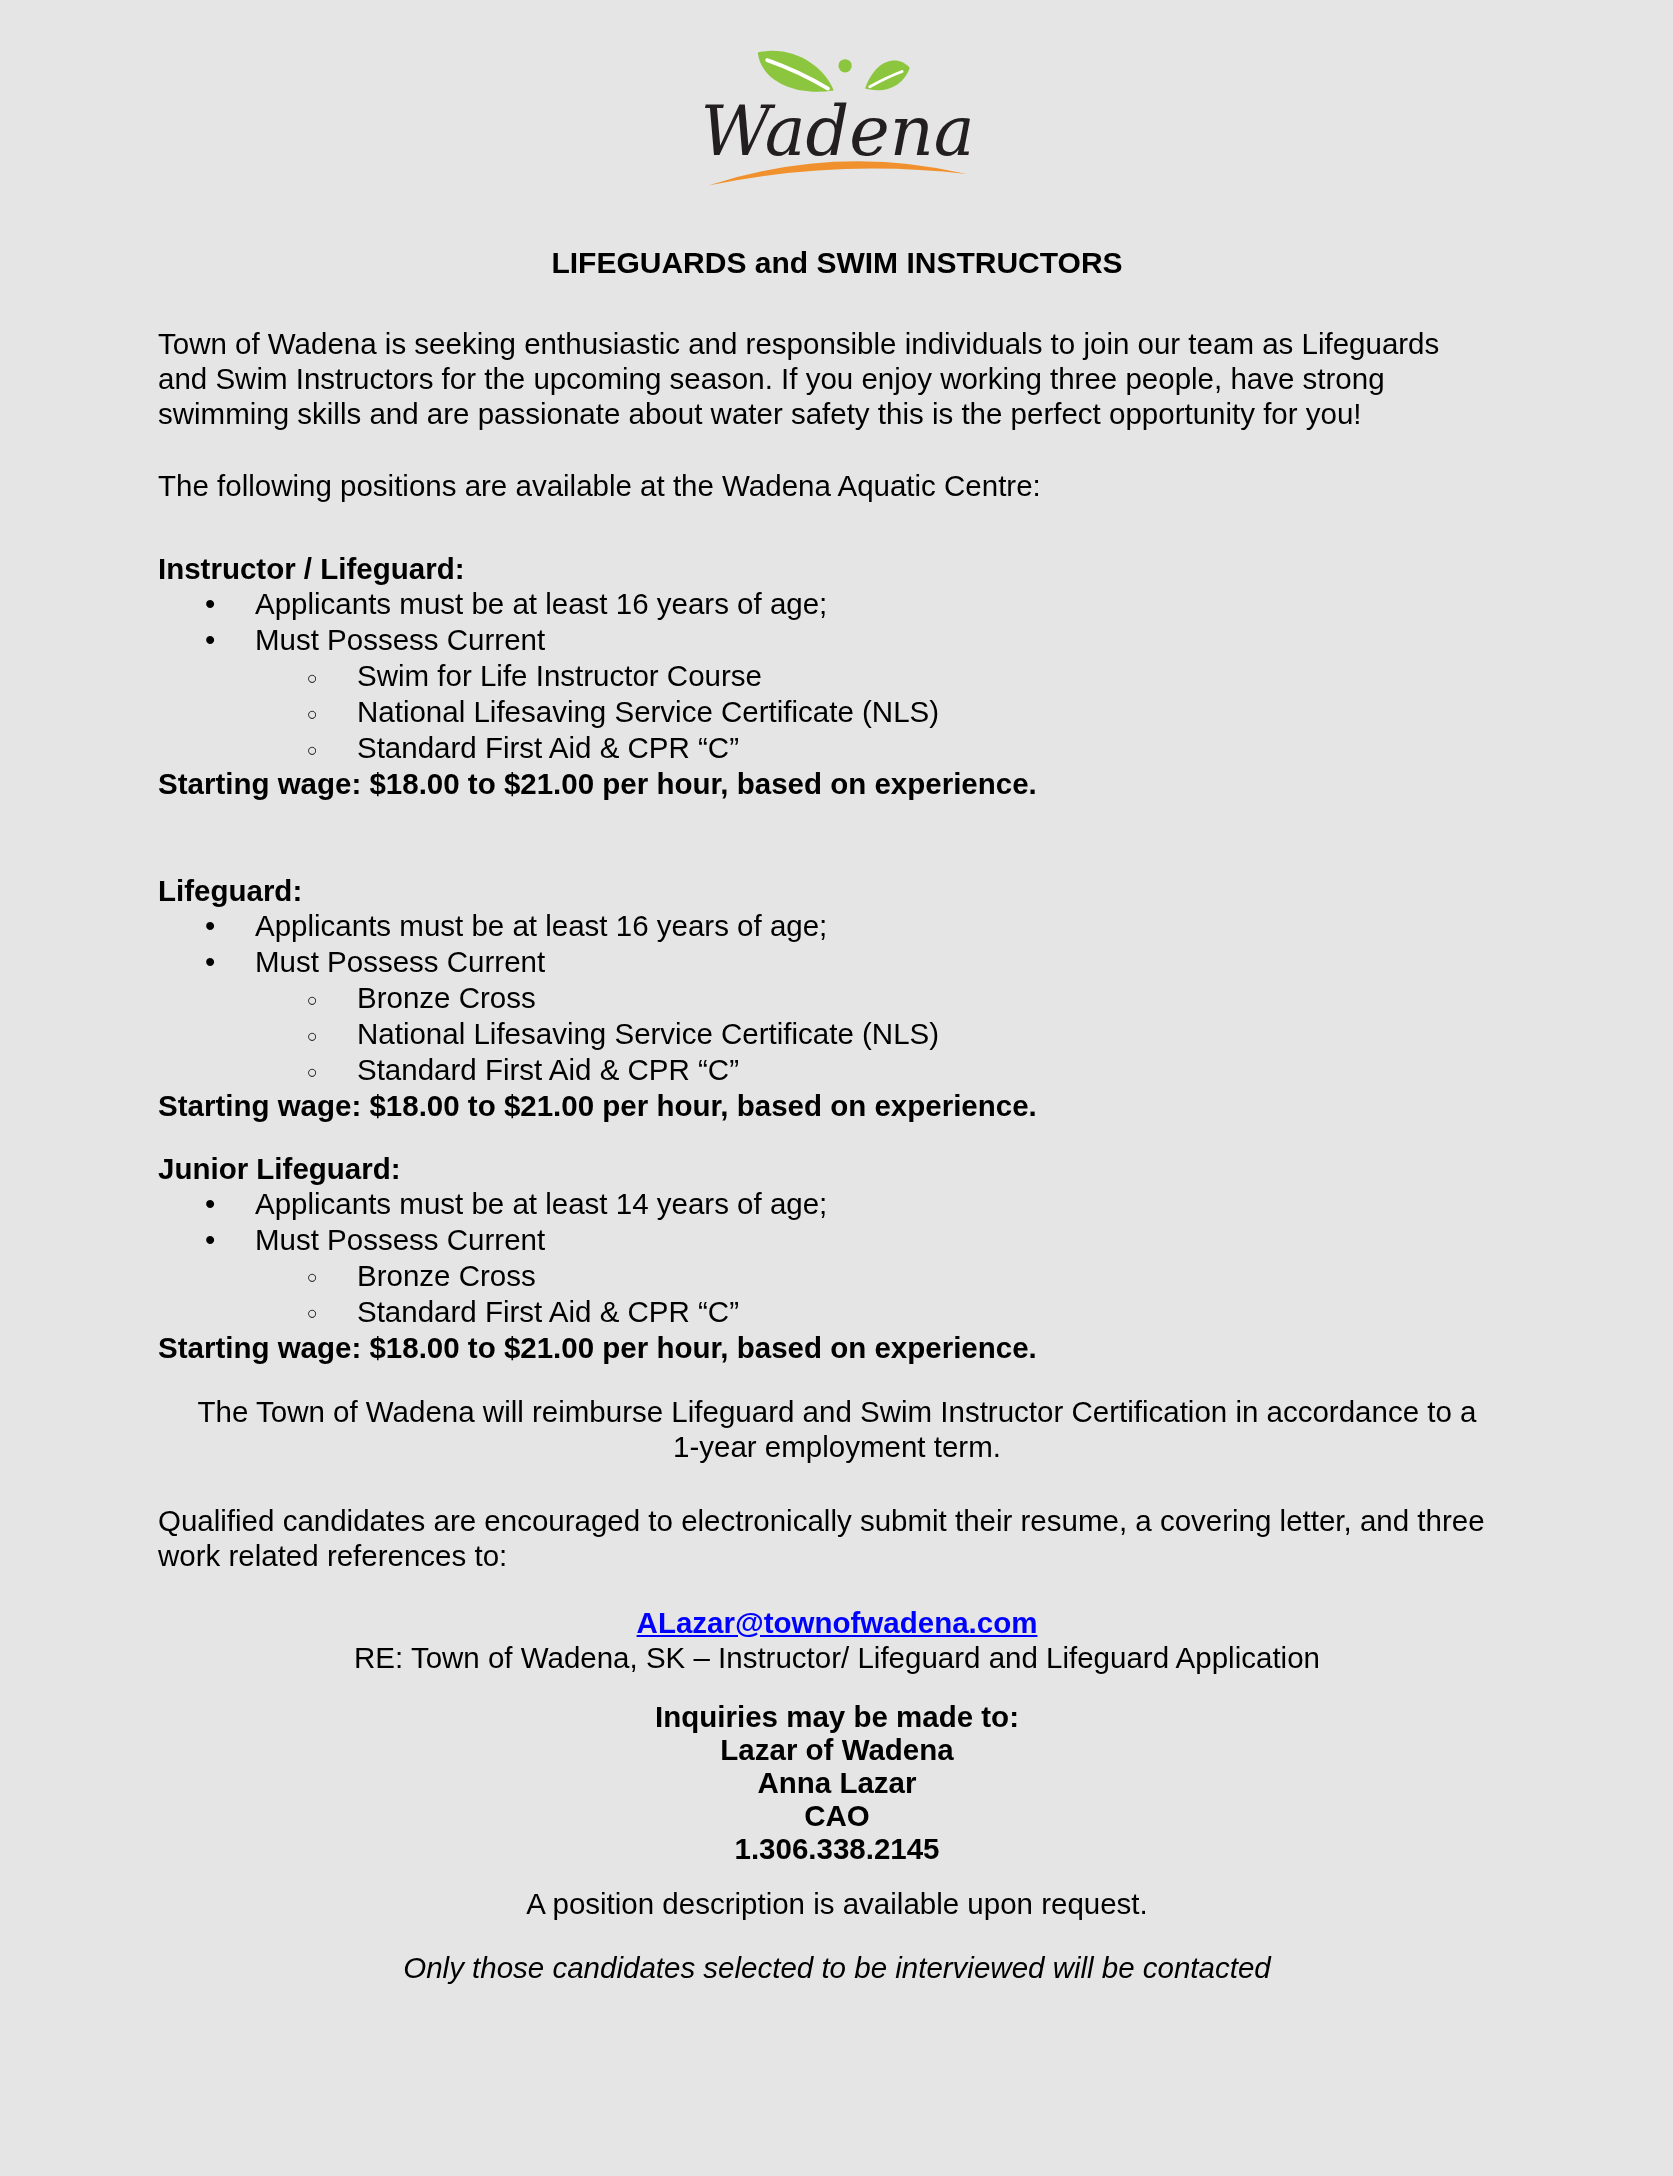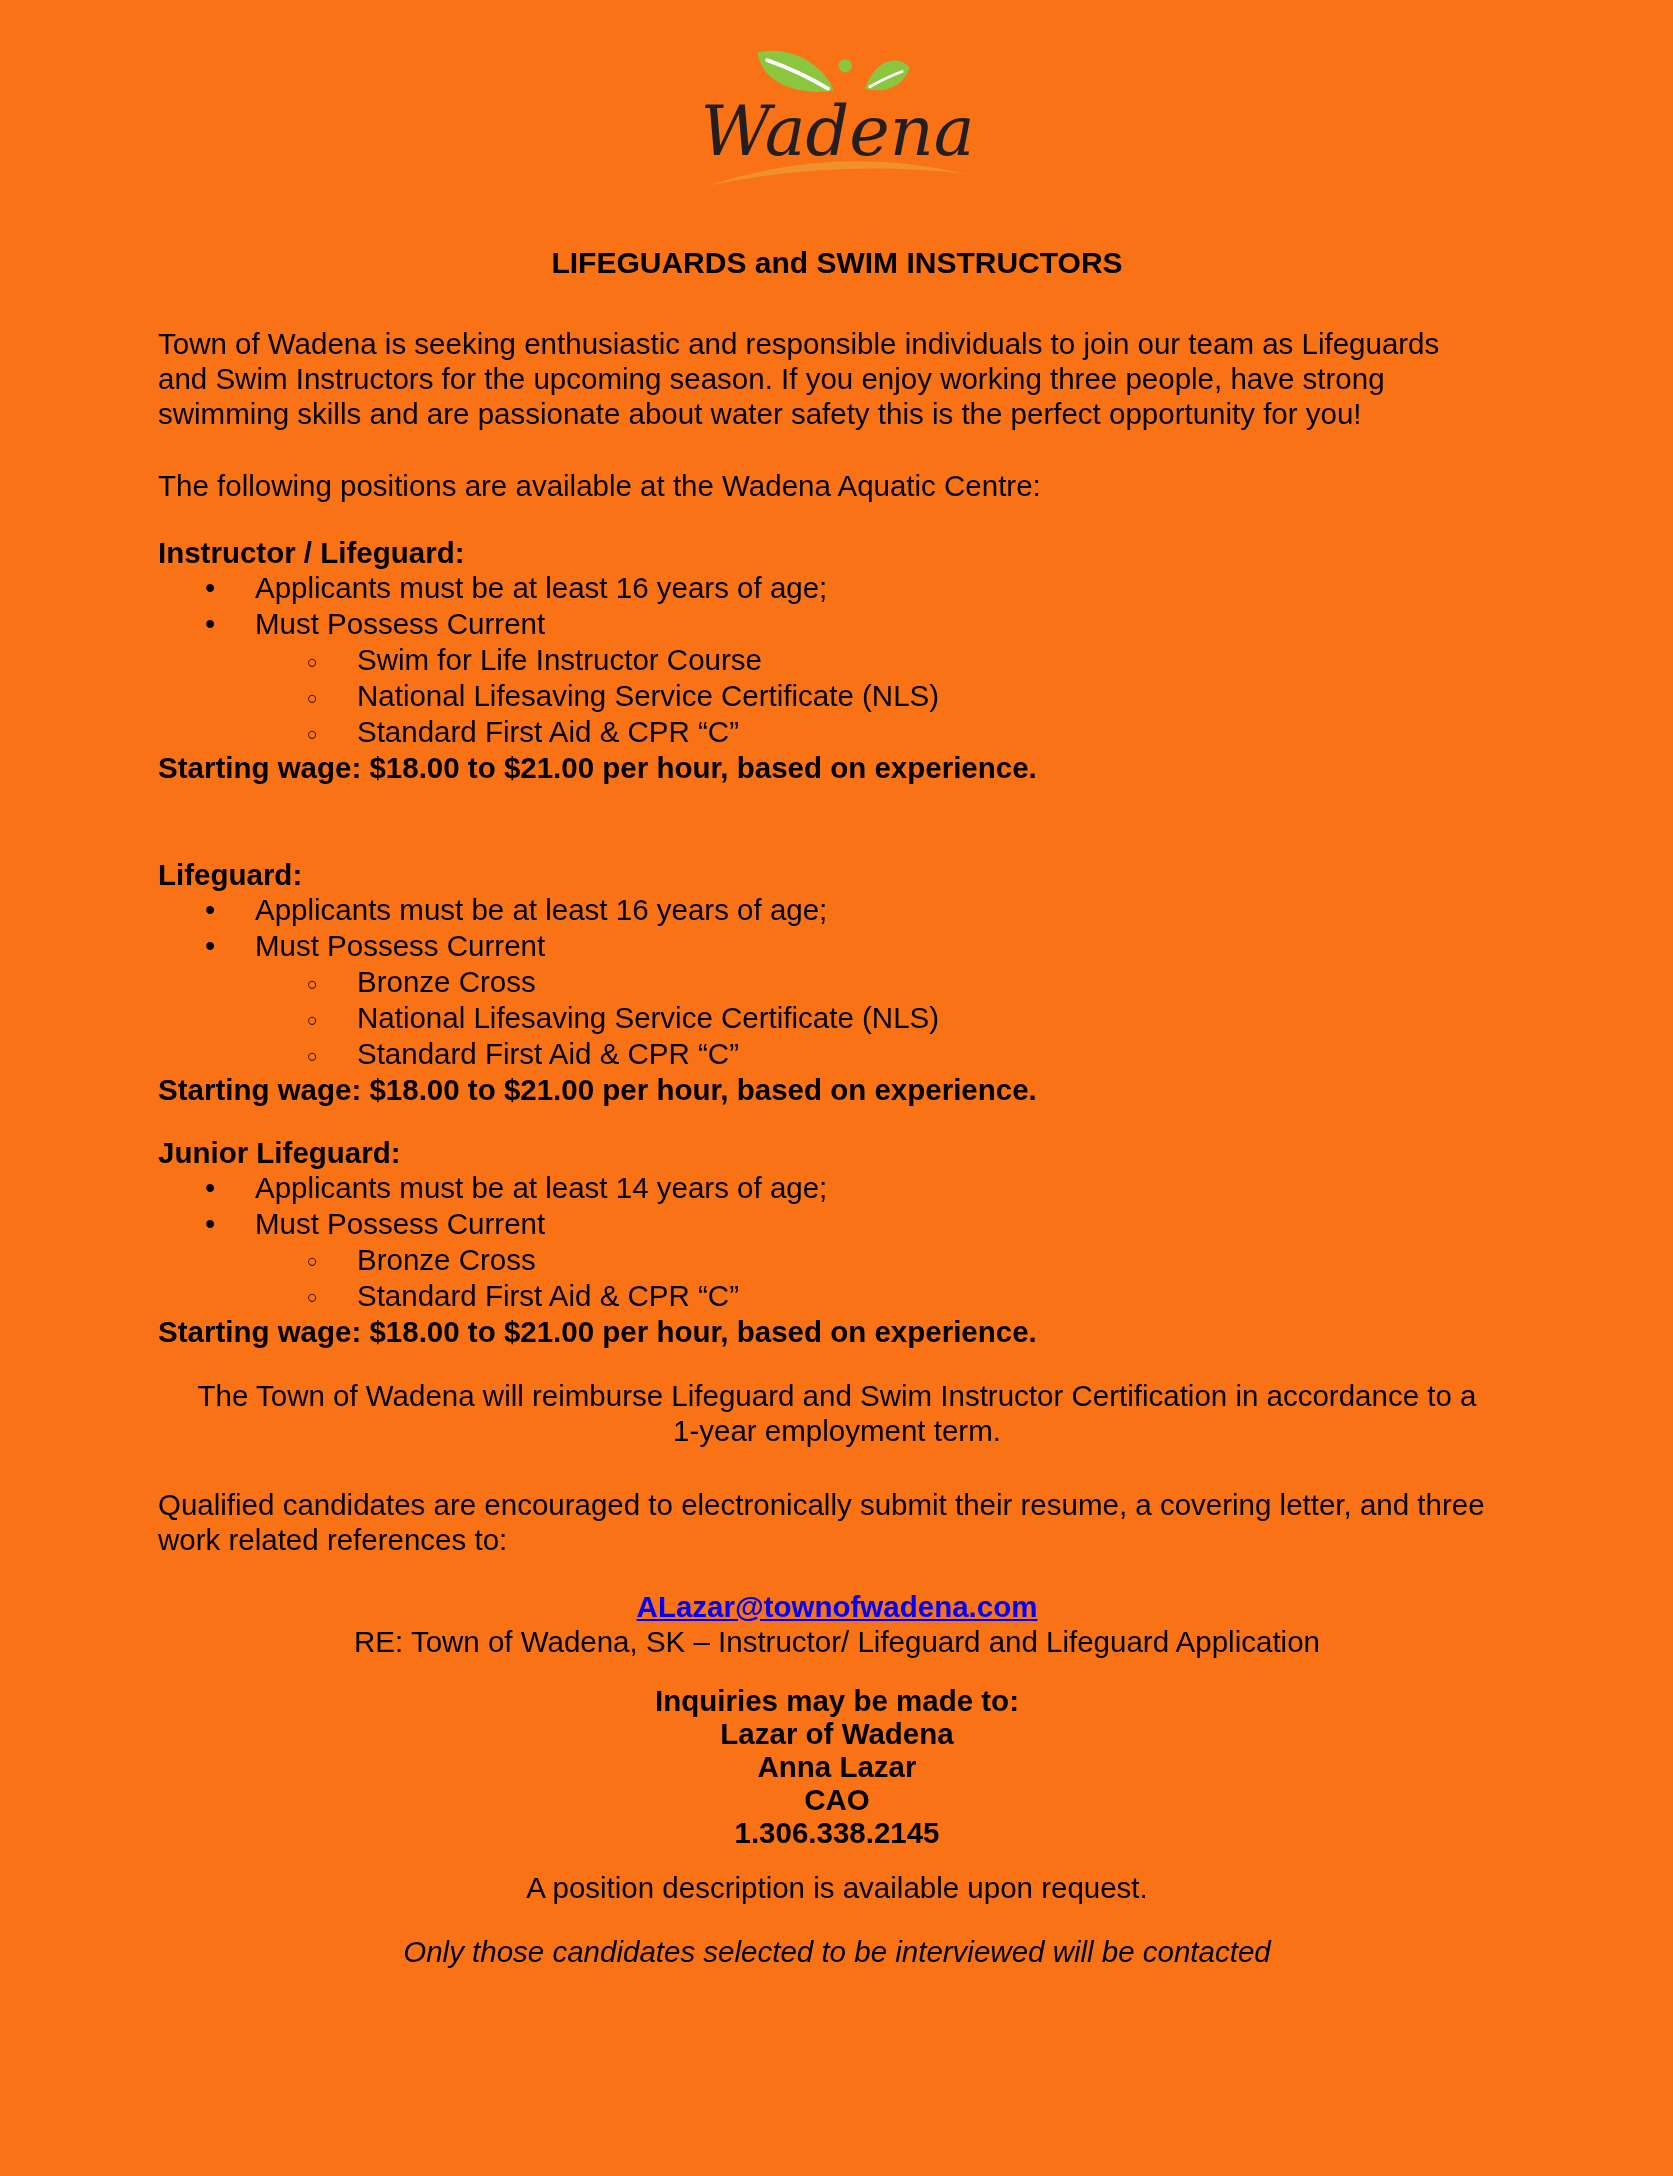--- a/index.html
+++ b/index.html
@@ -1,20 +1,20 @@
 <!DOCTYPE html>
 <html style="font-size:15px"><head>
 <meta charset="utf-8">
 <style>
   html, body { margin: 0; padding: 0; background: #ffffff; }
   .page {
     position: relative;
     width: 1674px;
     height: 2176px;
-    background: #f97316;
+    background: #e5e5e5;
     font-family: "Liberation Sans", sans-serif;
     font-size: 29.5px;
     color: #000000;
     box-sizing: border-box;
     padding: 0 158px;
     overflow: hidden;
   }
   .line { white-space: nowrap; line-height: 35px; }
   .logo-wrap { margin-top: 43px; text-align: center; height: 152px; }
   .logo-wrap svg { display: inline-block; }
@@ -22,21 +22,21 @@
     margin-top: 49px;
     text-align: center;
     font-weight: bold;
     font-size: 30px;
     line-height: 38px;
     white-space: nowrap;
   }
   .intro { margin-top: 44px; }
   .available { margin-top: 37px; }
   .sec-heading { font-weight: bold; line-height: 35px; white-space: nowrap; }
-  .sec1 .sec-heading { margin-top: 32px; }
+  .sec1 .sec-heading { margin-top: 48px; }
   .sec2 .sec-heading { margin-top: 72px; }
   .sec3 .sec-heading { margin-top: 27.6px; }
   .li-row { position: relative; line-height: 36px; white-space: nowrap; }
   .li-row .txt1 { padding-left: 97px; display: block; }
   .li-row .txt2 { padding-left: 199px; display: block; }
   .marker1 {
     position: absolute; left: 47px; top: 0;
     font-size: 29.5px; line-height: 36px;
   }
   .marker2 {

